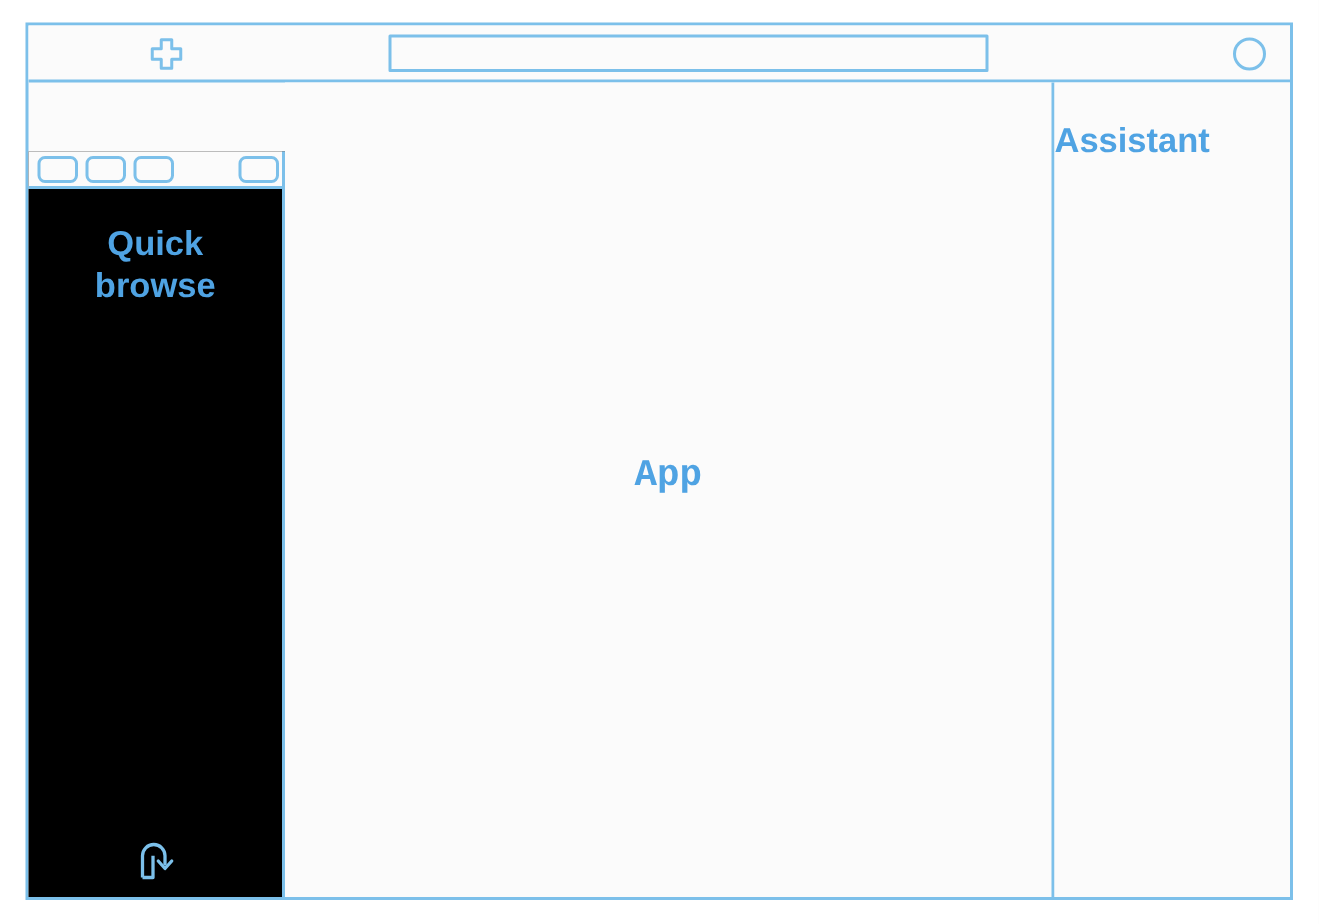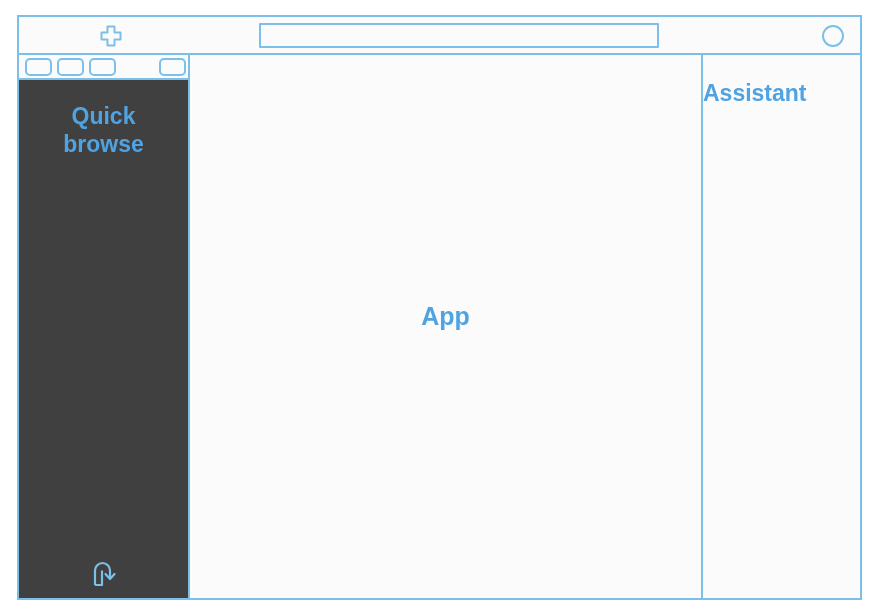--- a/index.html
+++ b/index.html
@@ -90,23 +90,24 @@
     display: flex;
   }
 
   
   #sidebar {
     position: relative;
     width: 171px;
     flex: 0 0 171px;
     box-sizing: border-box;
     border-right: 2px solid #7cc0ea;
-    background: #404040;
+    background: #000000;
     display: flex;
     flex-direction: column;
+    margin-top: 46px;
   }
 
   #sidebar-toolbar {
     position: relative;
     height: 25px;
     flex: 0 0 25px;
     box-sizing: border-box;
     border-bottom: 2px solid #7cc0ea;
     background: #fbfbfb;
   }
@@ -163,20 +164,21 @@
   
   #app-area {
     position: relative;
     flex: 1 1 auto;
     box-sizing: border-box;
     border-right: 2px solid #7cc0ea;
     background: #fbfbfb;
     display: flex;
     align-items: center;
     justify-content: center;
+    font-family: Liberation Mono, monospace;
   }
 
   #app-title {
     font-size: 25px;
     font-weight: bold;
     color: #4fa3e3;
     margin-top: -20px;
   }
 
   

